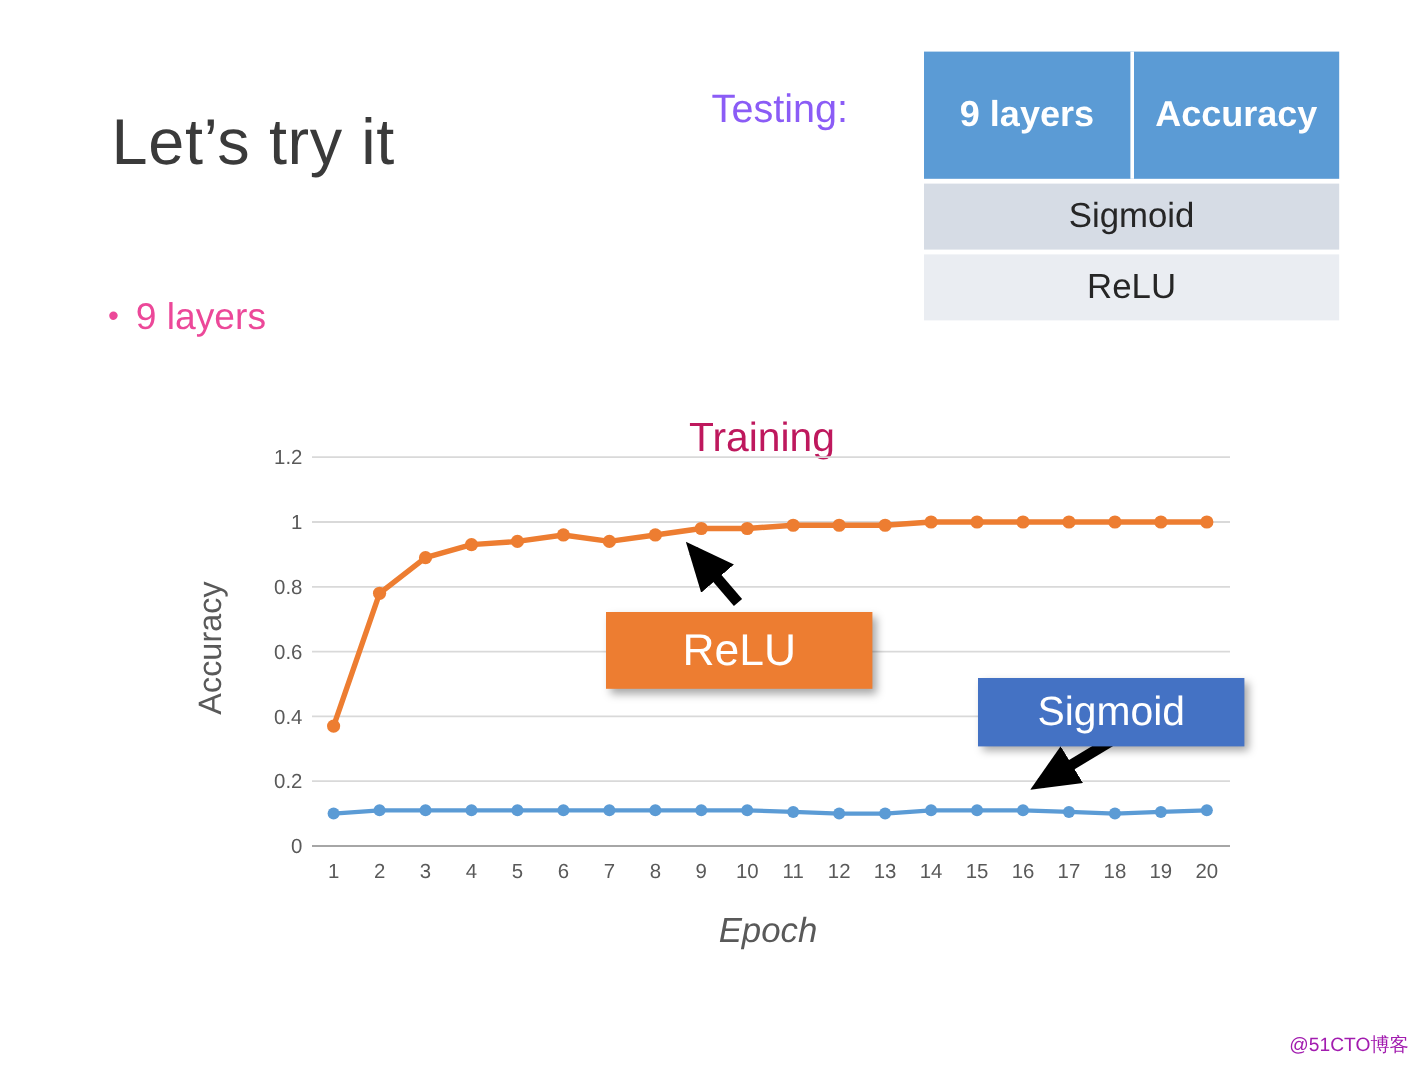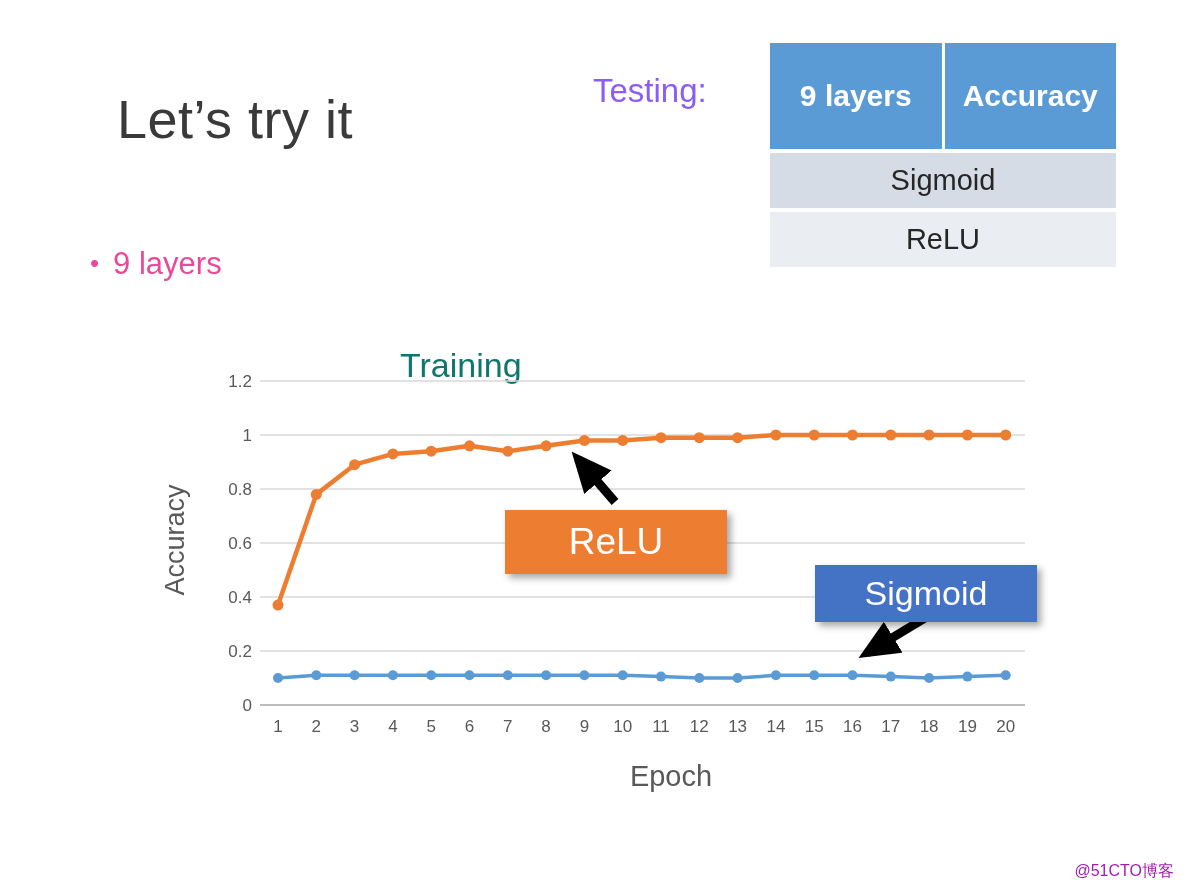--- a/index.html
+++ b/index.html
@@ -1,21 +1,21 @@
 <!DOCTYPE html>
 <html><head>
 <meta charset="utf-8">
 <style>
   html,body{margin:0;padding:0;}
   body{
     width:1184px;height:888px;position:relative;background:#ffffff;
     font-family:"Liberation Sans", sans-serif;color:#262626;overflow:hidden;
   }
   .abs{position:absolute;}
-  #slide-title{left:93px;top:88px;font-size:54px;color:#3a3a3a;letter-spacing:0.5px;margin-left:24px;}
+  #slide-title{left:93px;top:88px;font-size:54px;color:#3a3a3a;letter-spacing:0.5px;}
   #bullet{left:90px;top:246px;font-size:31px;color:#ec4899;}
   #bullet .glyph{margin-right:14px;font-size:26px;vertical-align:2px;}
   #testing-label{left:593px;top:72px;font-size:33px;color:#8b5cf6;}
 
   
   #results-table{left:770px;top:43px;width:346px;}
   #results-table .hdr{display:flex;height:106px;background:#5B9BD5;}
   #results-table .hdr .cell{
     flex:1;display:flex;align-items:center;justify-content:center;
     color:#ffffff;font-weight:bold;font-size:30px;
@@ -23,24 +23,24 @@
   #results-table .hdr .cell + .cell{border-left:3px solid #ffffff;}
   #results-table .row{display:flex;height:55px;margin-top:4px;}
   #results-table .row .cell{
     flex:1;display:flex;align-items:center;justify-content:center;font-size:29px;
   }
   #results-table .row.r0{background:#D6DCE5;}
   #results-table .row.r1{background:#EAEDF2;}
 
   
   #chart-wrap{left:160px;top:340px;width:900px;height:470px;}
-  #chart-title{left:400px;top:346px;width:470px;font-size:34px;color:#0f766e;}
+  #chart-title{left:400px;top:346px;width:470px;text-align:center;font-size:34px;color:#be185d;}
   #y-axis-label{left:75px;top:525px;width:200px;height:30px;text-align:center;
     font-size:27px;color:#595959;transform:rotate(-90deg);}
-  #x-axis-label{left:571px;top:760px;width:200px;text-align:center;font-size:29px;color:#595959;}
+  #x-axis-label{left:540px;top:760px;width:200px;text-align:center;font-size:29px;color:#595959;font-style:italic;}
   .tick{font-family:"Liberation Sans", sans-serif;font-size:17px;fill:#595959;}
 
   
   .annotation{
     display:flex;align-items:center;justify-content:center;
     color:#ffffff;box-shadow:4px 4px 7px rgba(0,0,0,0.35);
   }
   #relu-annotation{left:505px;top:510px;width:222px;height:64px;font-size:37px;}
   #sigmoid-annotation{left:815px;top:565px;width:222px;height:57px;font-size:34px;}
 

